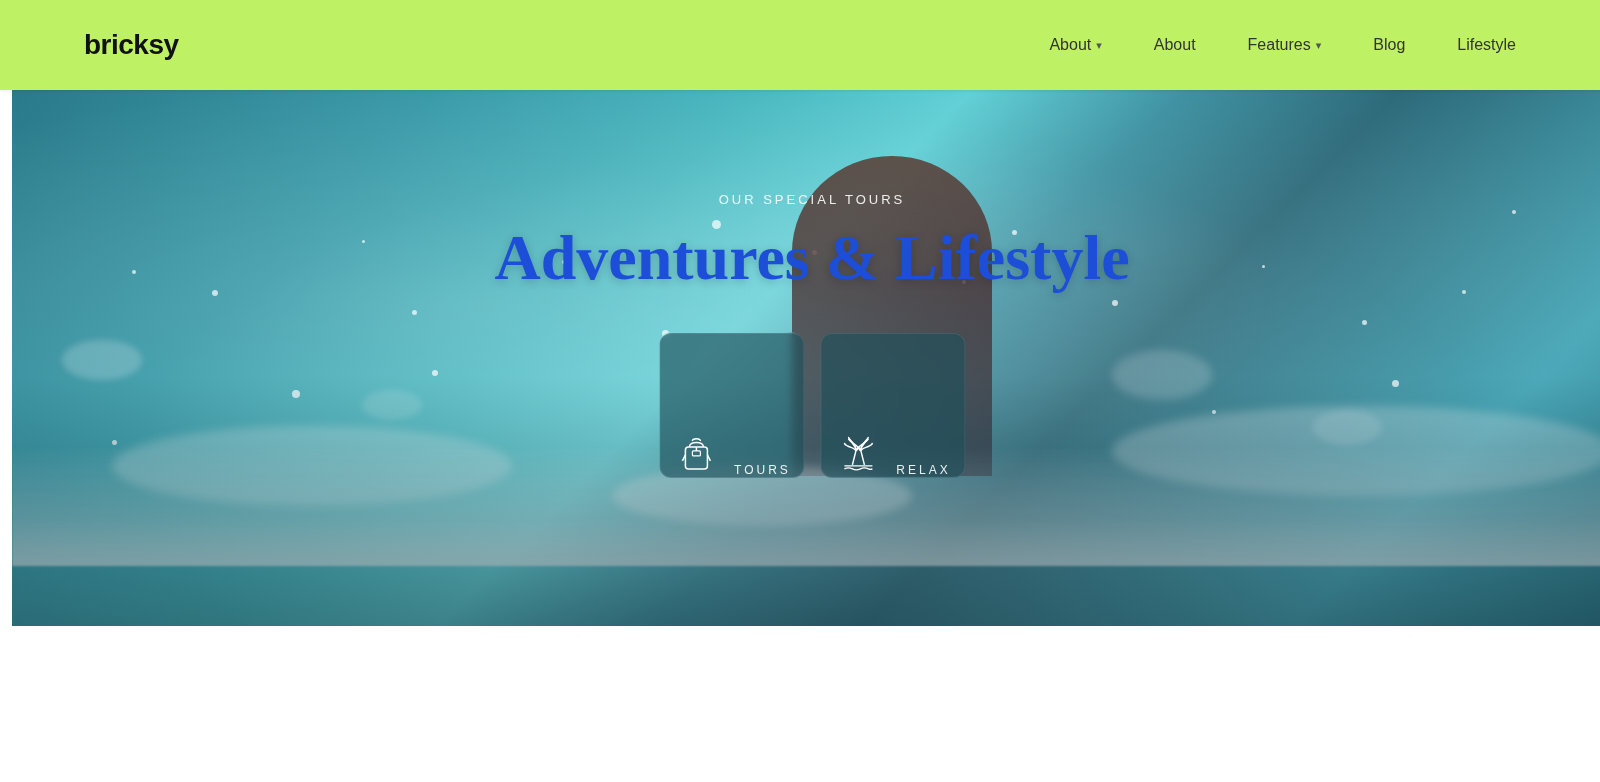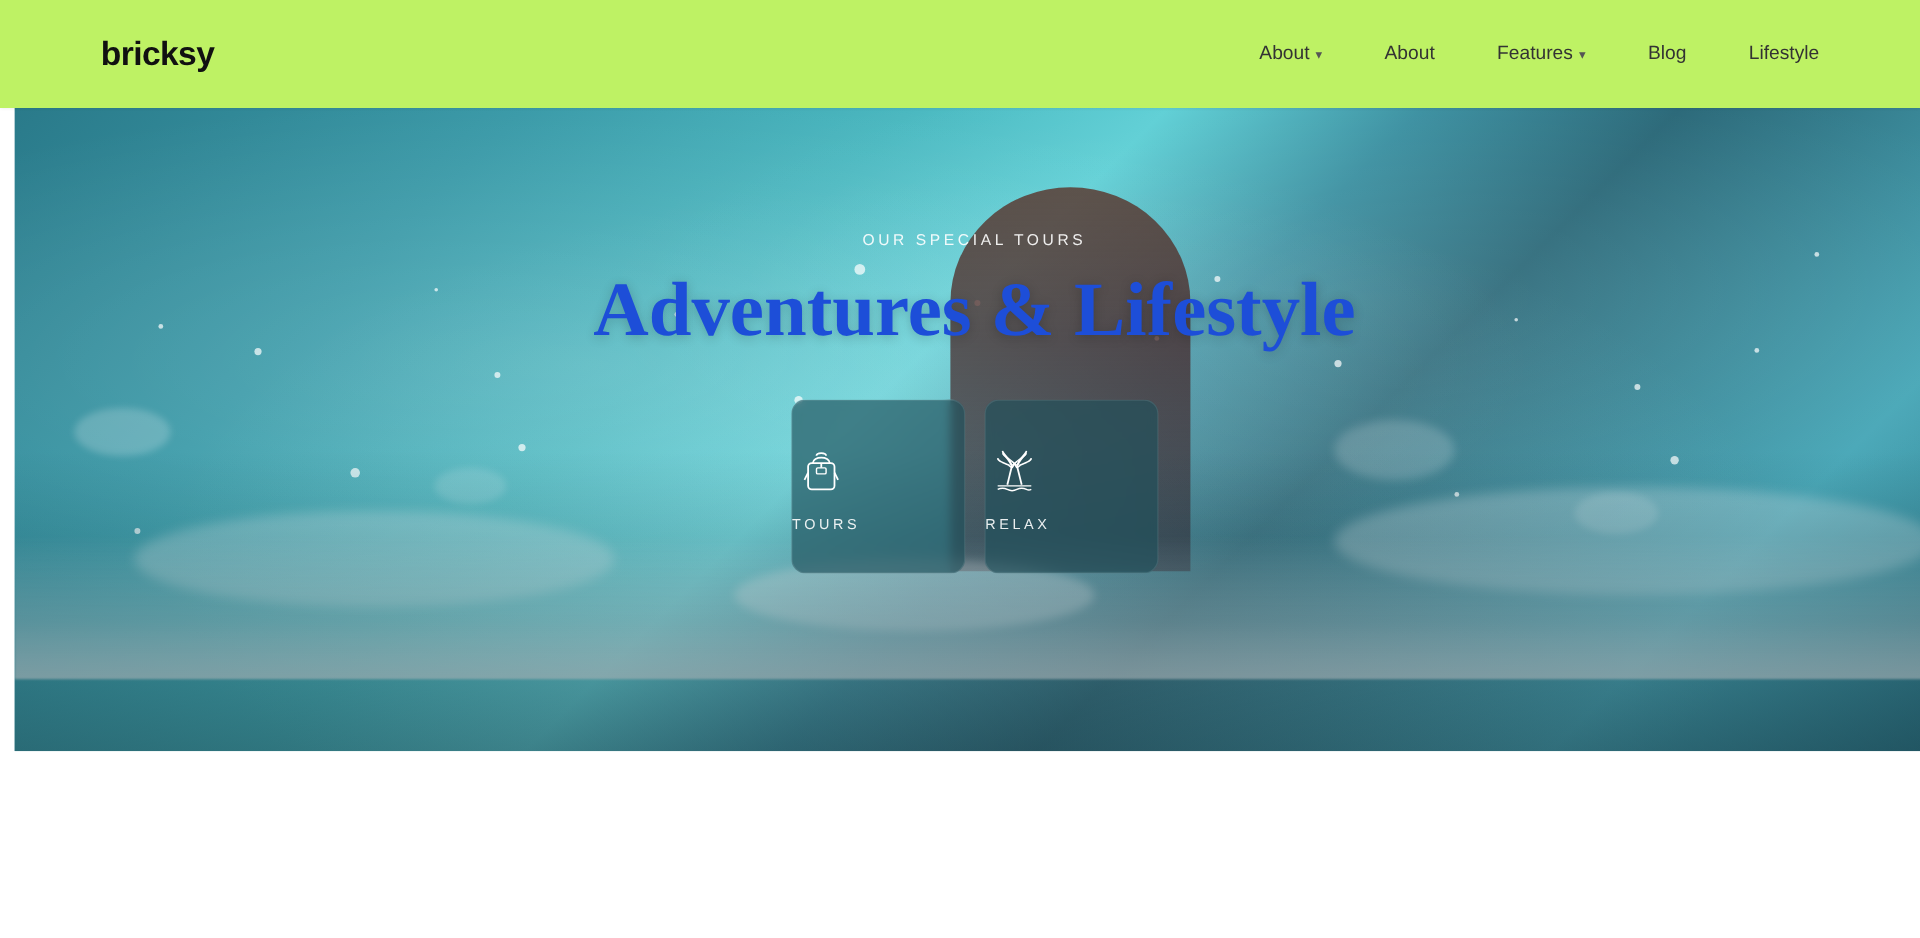--- a/index.html
+++ b/index.html
@@ -154,22 +154,21 @@
       margin-top: 10px;
     }
 
     .tour-card {
       width: 145px;
       height: 145px;
       background: rgba(30, 80, 90, 0.65);
       backdrop-filter: blur(4px);
       border-radius: 12px;
       display: flex;
-      flex-direction: column;
-      align-items: flex-start;
+      align-items: flex-end;
       justify-content: center;
       gap: 14px;
       cursor: pointer;
       transition: background 0.2s;
       border: 1px solid rgba(255,255,255,0.1);
     }
 
     .tour-icon {
       width: 48px;
       height: 48px;

